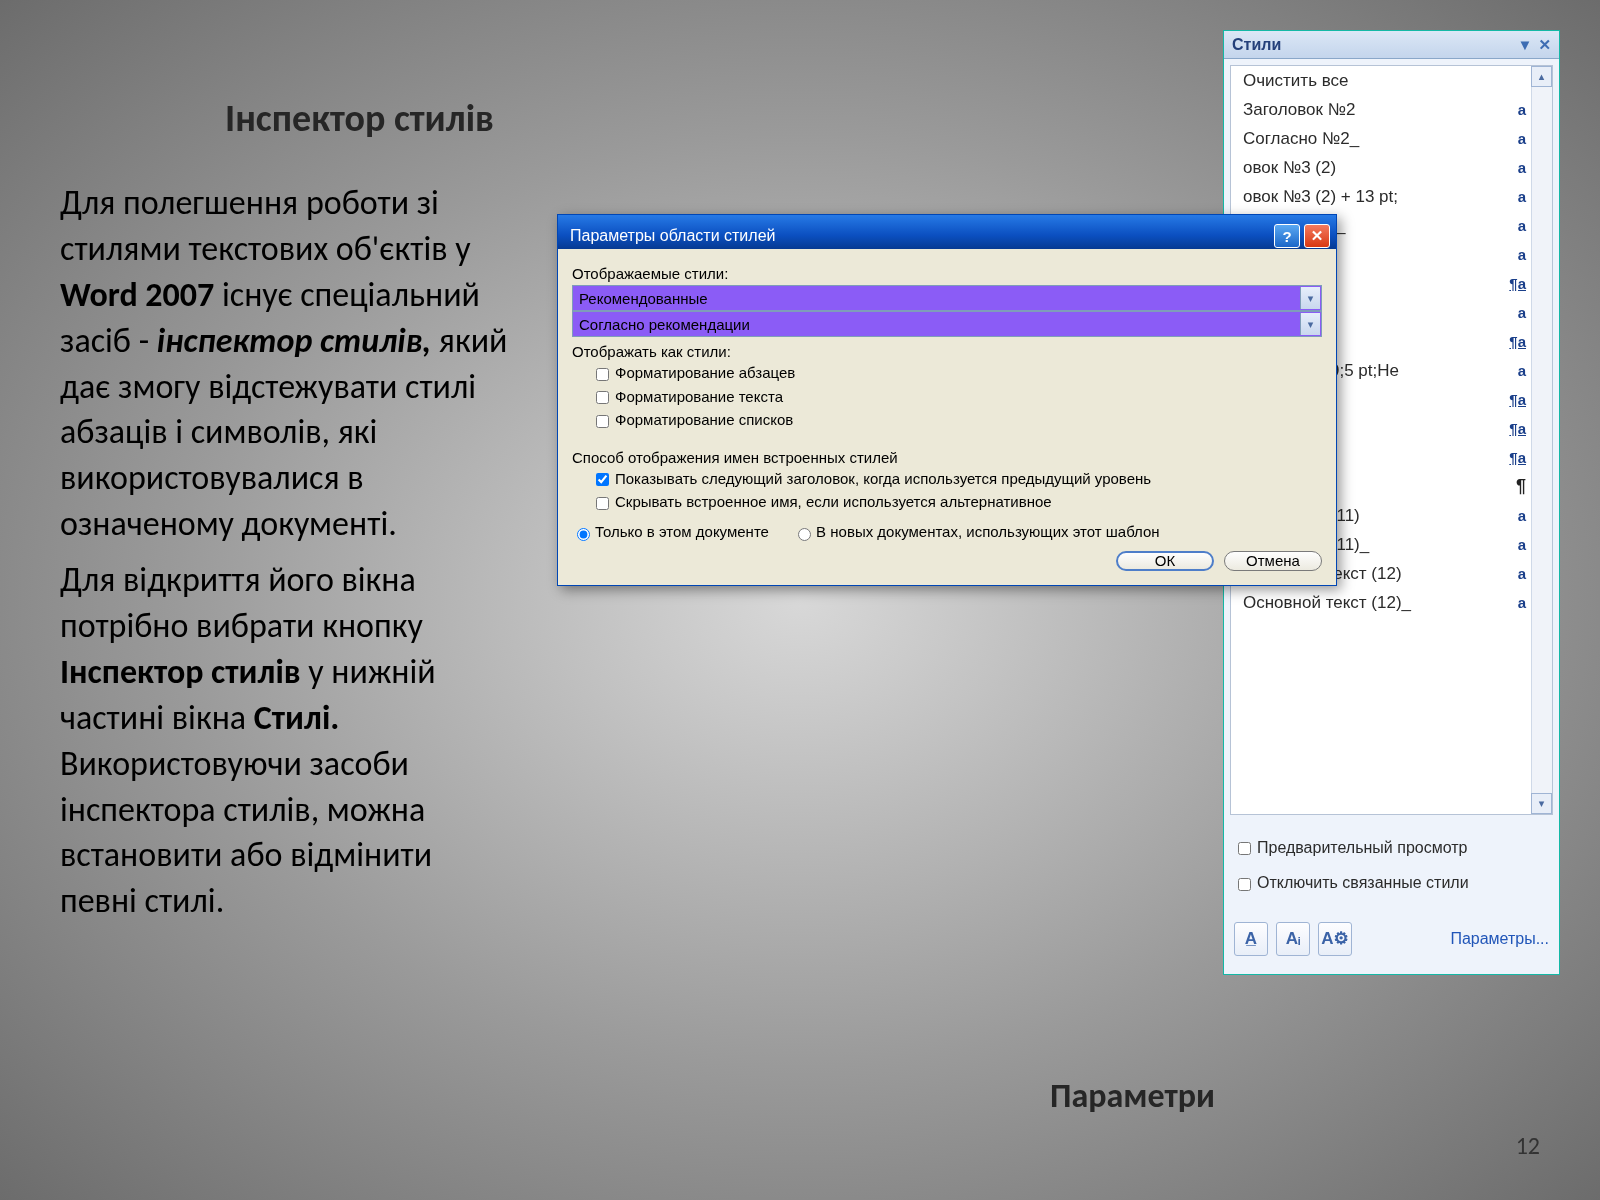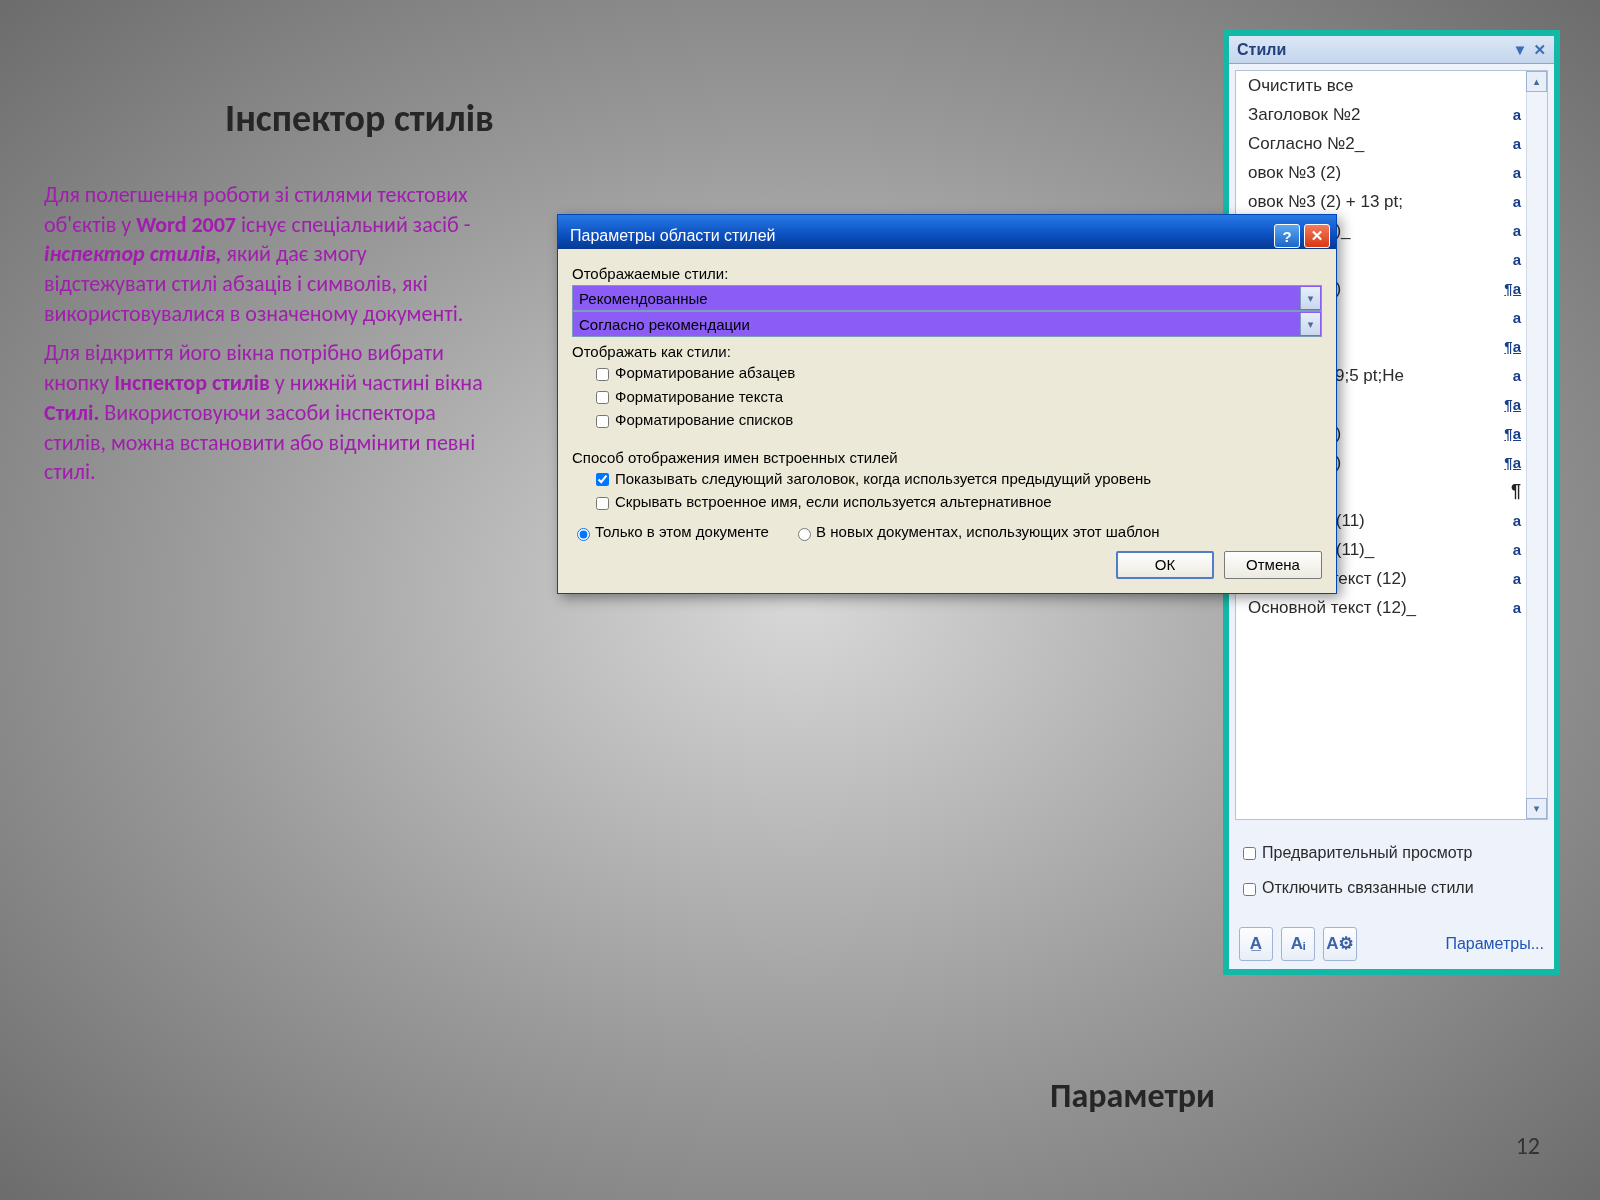--- a/index.html
+++ b/index.html
@@ -15,25 +15,25 @@
   
   .slide-title {
     position: absolute;
     left: 225px; top: 95px;
     font-size: 38px;
     font-weight: bold;
     color: #262626;
   }
   .slide-body {
     position: absolute;
-    left: 44px; top: 180px;
+    left: 60px; top: 180px;
     width: 450px;
-    font-size: 22px;
+    font-size: 34px;
     line-height: 1.35;
-    color: #a21caf;
+    color: #000000;
   }
   .slide-body .bold { font-weight: bold; }
   .slide-body .ital { font-style: italic; font-weight: bold; }
   .param-title {
     position: absolute;
     left: 1050px; top: 1075px;
     font-size: 34px;
     font-weight: bold;
     color: #262626;
   }
@@ -43,21 +43,21 @@
     font-size: 24px;
     color: #333;
   }
   
   .styles-pane {
     position: absolute;
     left: 1223px; top: 30px;
     width: 337px;
     height: 945px;
     background: #eef3fb;
-    border: 6px solid #14b8a6;
+    border: 1px solid #14b8a6;
     font-family: Tahoma, Arial, sans-serif;
   }
   .sp-title {
     height: 28px;
     background: linear-gradient(#dbe7f6, #c4d5ec);
     border-bottom: 1px solid #8aa7c9;
     display: flex;
     align-items: center;
     padding: 0 8px;
     font-size: 16px;
@@ -170,22 +170,22 @@
   .dlg-chk input { margin-right: 6px; vertical-align: middle; }
   .dlg-group { margin-top: 18px; }
   .dlg-radio { margin: 10px 0 8px 0; }
   .dlg-radio label { margin-right: 20px; font-size: 15px; }
   .dlg-radio input { margin-right: 5px; vertical-align: middle; }
   .dlg-btns {
     display: flex; justify-content: flex-end; gap: 10px;
     margin-top: 10px;
   }
   .dlg-btn {
-    min-width: 98px; height: 28px;
-    border: 1px solid #7a7a7a; border-radius: 2px;
+    min-width: 98px; height: 20px;
+    border: 1px solid #7a7a7a; border-radius: 14px;
     background: linear-gradient(#fefefe, #eceae0);
     display: flex; align-items: center; justify-content: center;
     font-size: 15px;
   }
   .dlg-btn.def { border: 2px solid #4e7ec9; }
 </style>
 </head>
 <body>
 
 <div class="slide-title">Інспектор стилів</div>

